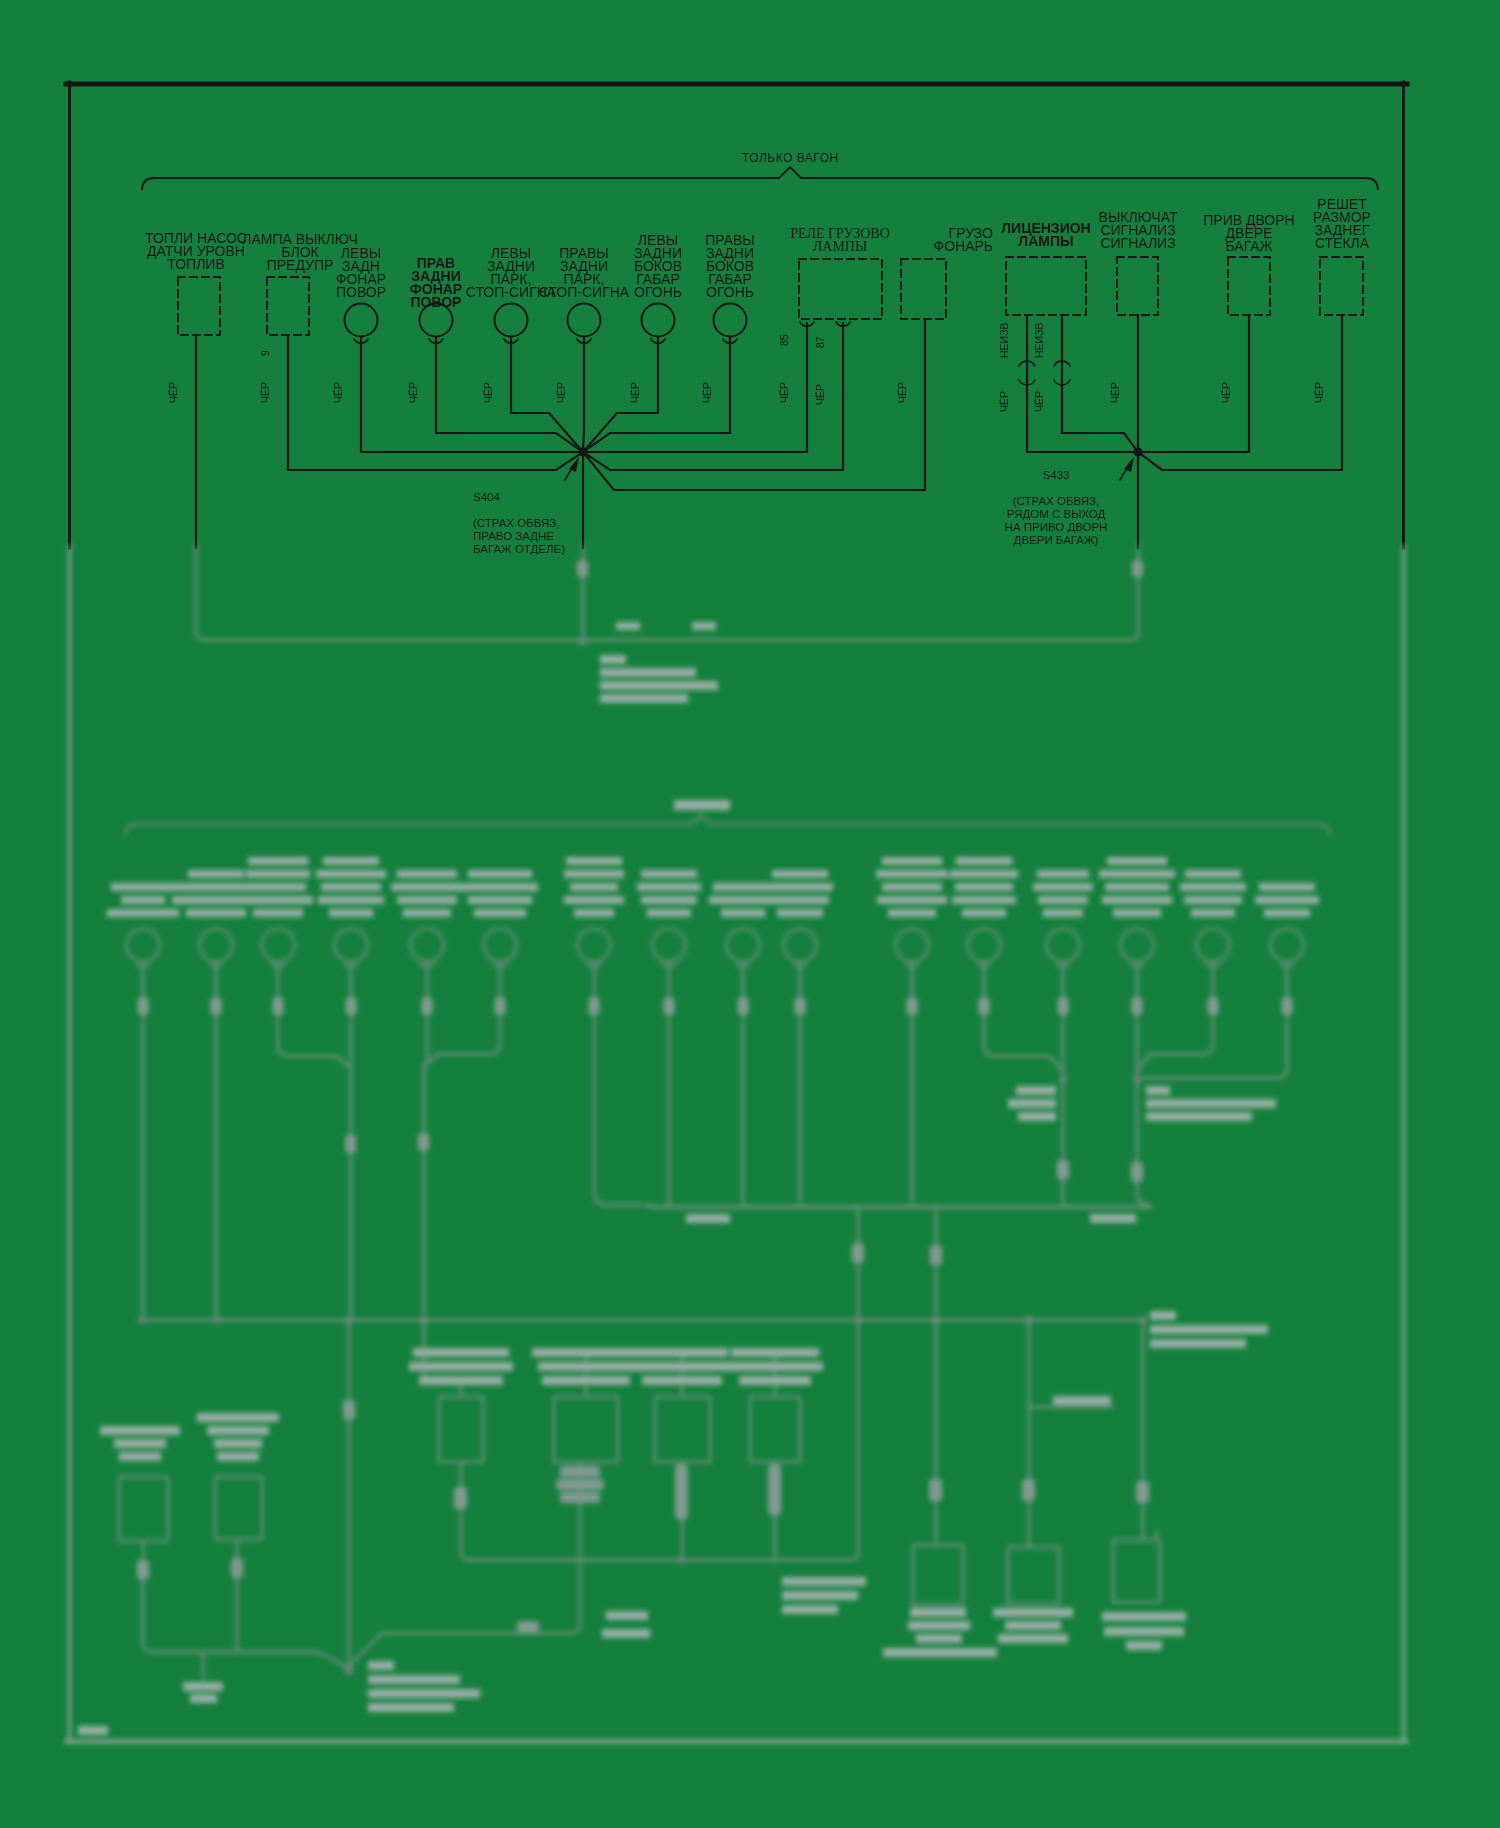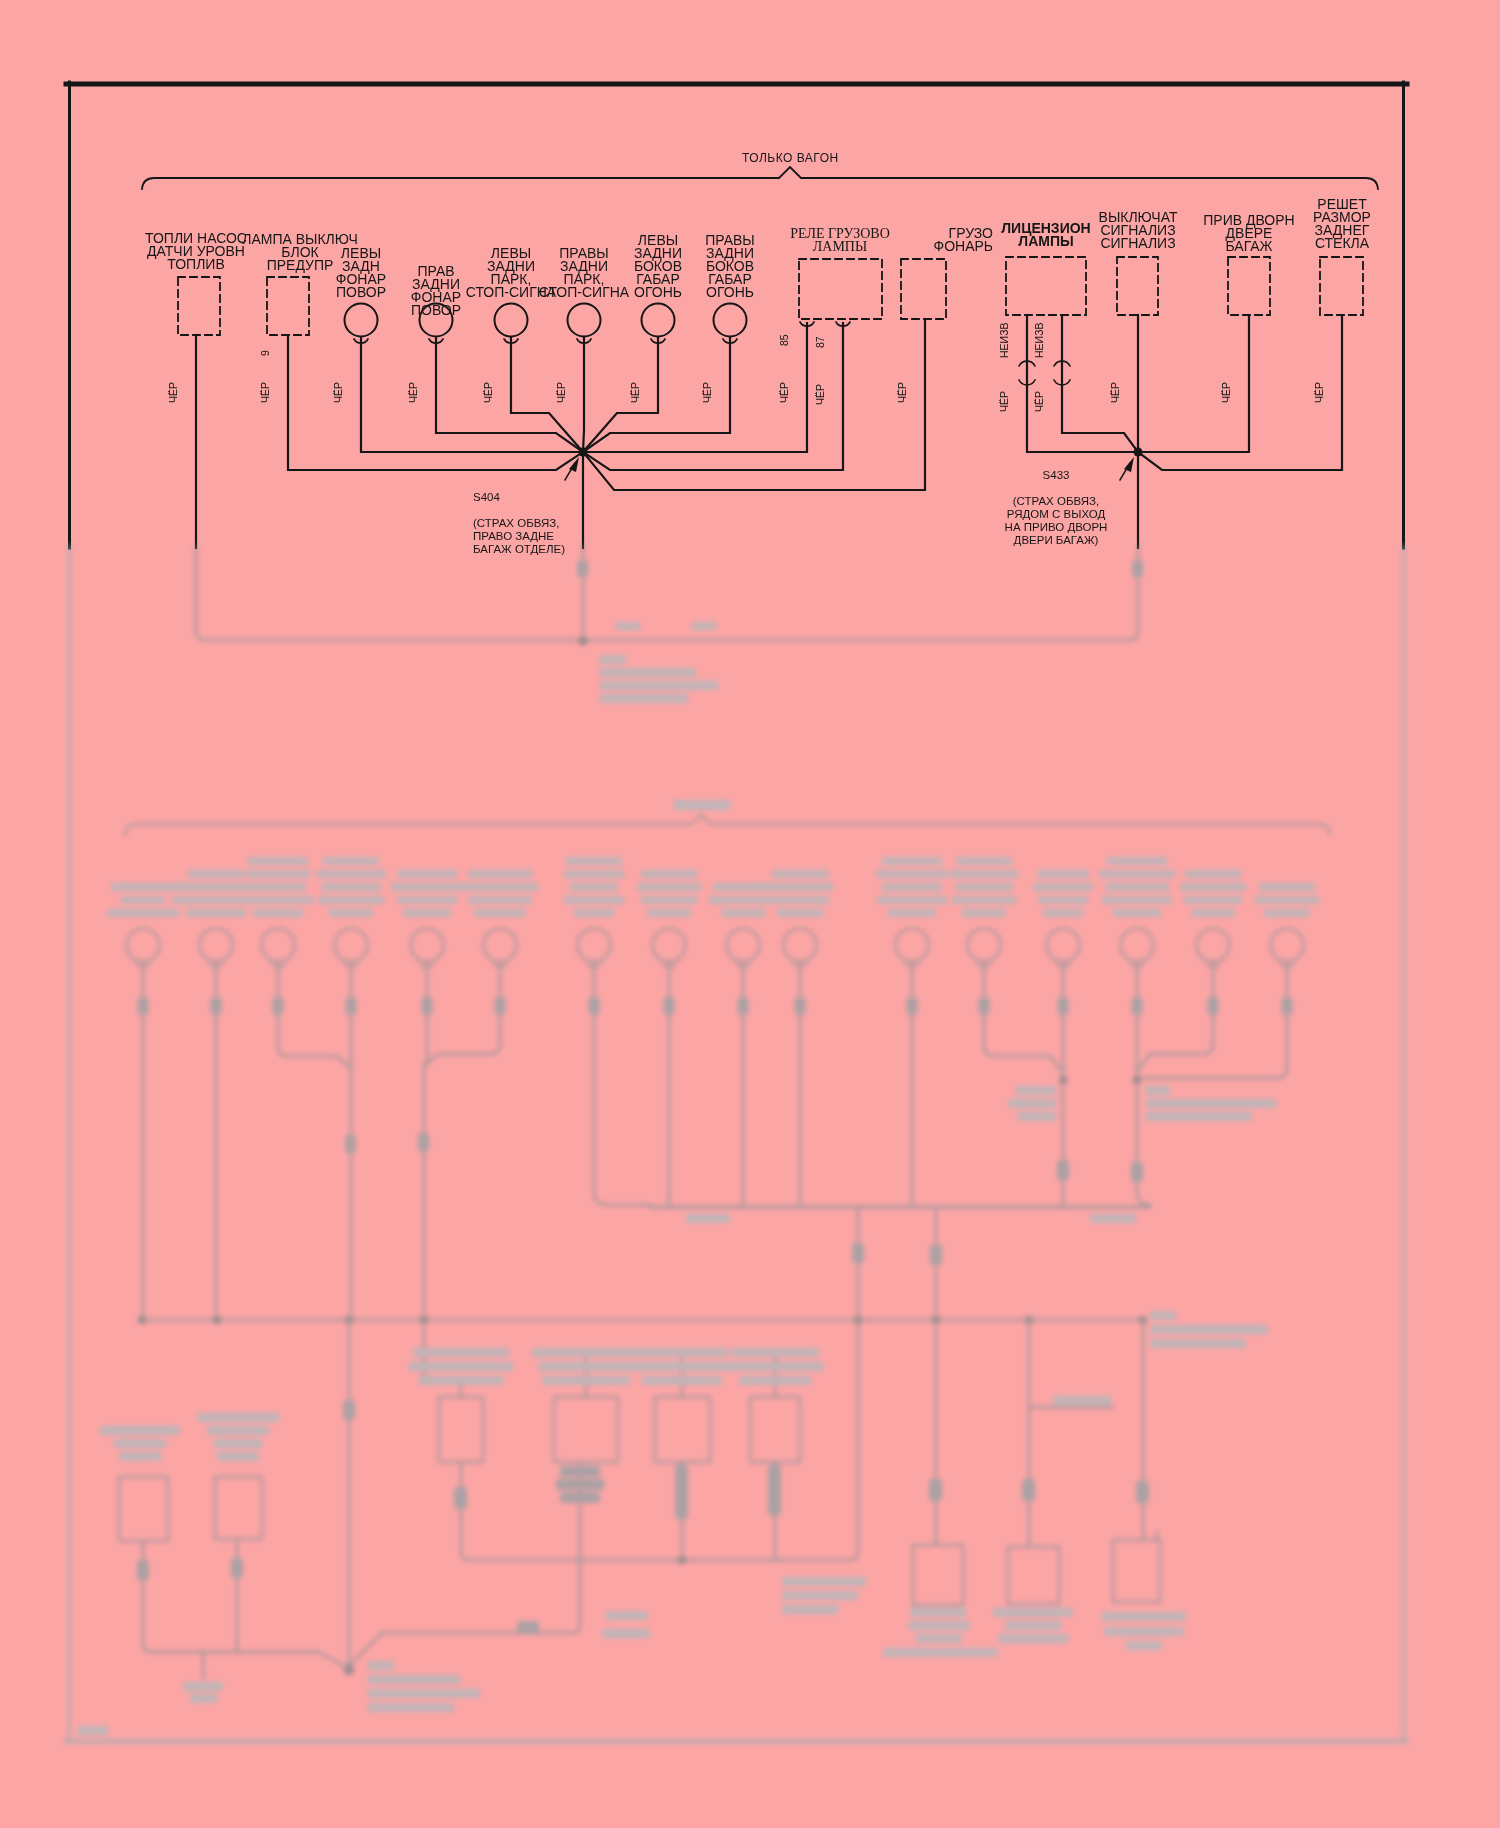--- a/index.html
+++ b/index.html
@@ -1,16 +1,16 @@
 <!DOCTYPE html>
 <html><head>
 <meta charset="utf-8">
 <style>
   html,body{margin:0;padding:0;background:#fff;}
-  .page{position:relative;width:1500px;height:1828px;background:#fca5a5;
+  .page{position:relative;width:1500px;height:1828px;background:#15803d;
         font-family:"Liberation Sans",sans-serif;color:#161616;overflow:hidden;}
   svg.wires{position:absolute;left:0;top:0;width:1500px;height:1828px;}
   .sharp{stroke:#161616;}
   .blurgroup{filter:blur(2.6px);opacity:.82;}
   .comp-label{position:absolute;width:140px;margin-left:-70px;text-align:center;
               font-size:14px;line-height:13px;white-space:pre-line;letter-spacing:0;}
   .note-label{position:absolute;font-size:11.5px;line-height:13px;white-space:pre-line;}
   .bracket-label{position:absolute;font-size:12px;letter-spacing:.5px;}
   .vlabel{position:absolute;height:13px;line-height:13px;font-size:10.5px;
           transform:rotate(-90deg);transform-origin:left bottom;white-space:nowrap;}
@@ -383,21 +383,21 @@
 <div class="comp-label" style="left:196px;top:232px;">ТОПЛИ НАСОС
 ДАТЧИ УРОВН
 ТОПЛИВ</div>
 <div class="comp-label" style="left:300px;top:233px;">ЛАМПА ВЫКЛЮЧ
 БЛОК
 ПРЕДУПР</div>
 <div class="comp-label" style="left:361px;top:247px;">ЛЕВЫ
 ЗАДН
 ФОНАР
 ПОВОР</div>
-<div class="comp-label" style="left:436px;top:265px;">ПРАВ
+<div class="comp-label" style="left:436px;top:257px;font-weight:bold;">ПРАВ
 ЗАДНИ
 ФОНАР
 ПОВОР</div>
 <div class="comp-label" style="left:511px;top:247px;">ЛЕВЫ
 ЗАДНИ
 ПАРК,
 СТОП-СИГНА</div>
 <div class="comp-label" style="left:584px;top:247px;">ПРАВЫ
 ЗАДНИ
 ПАРК,

